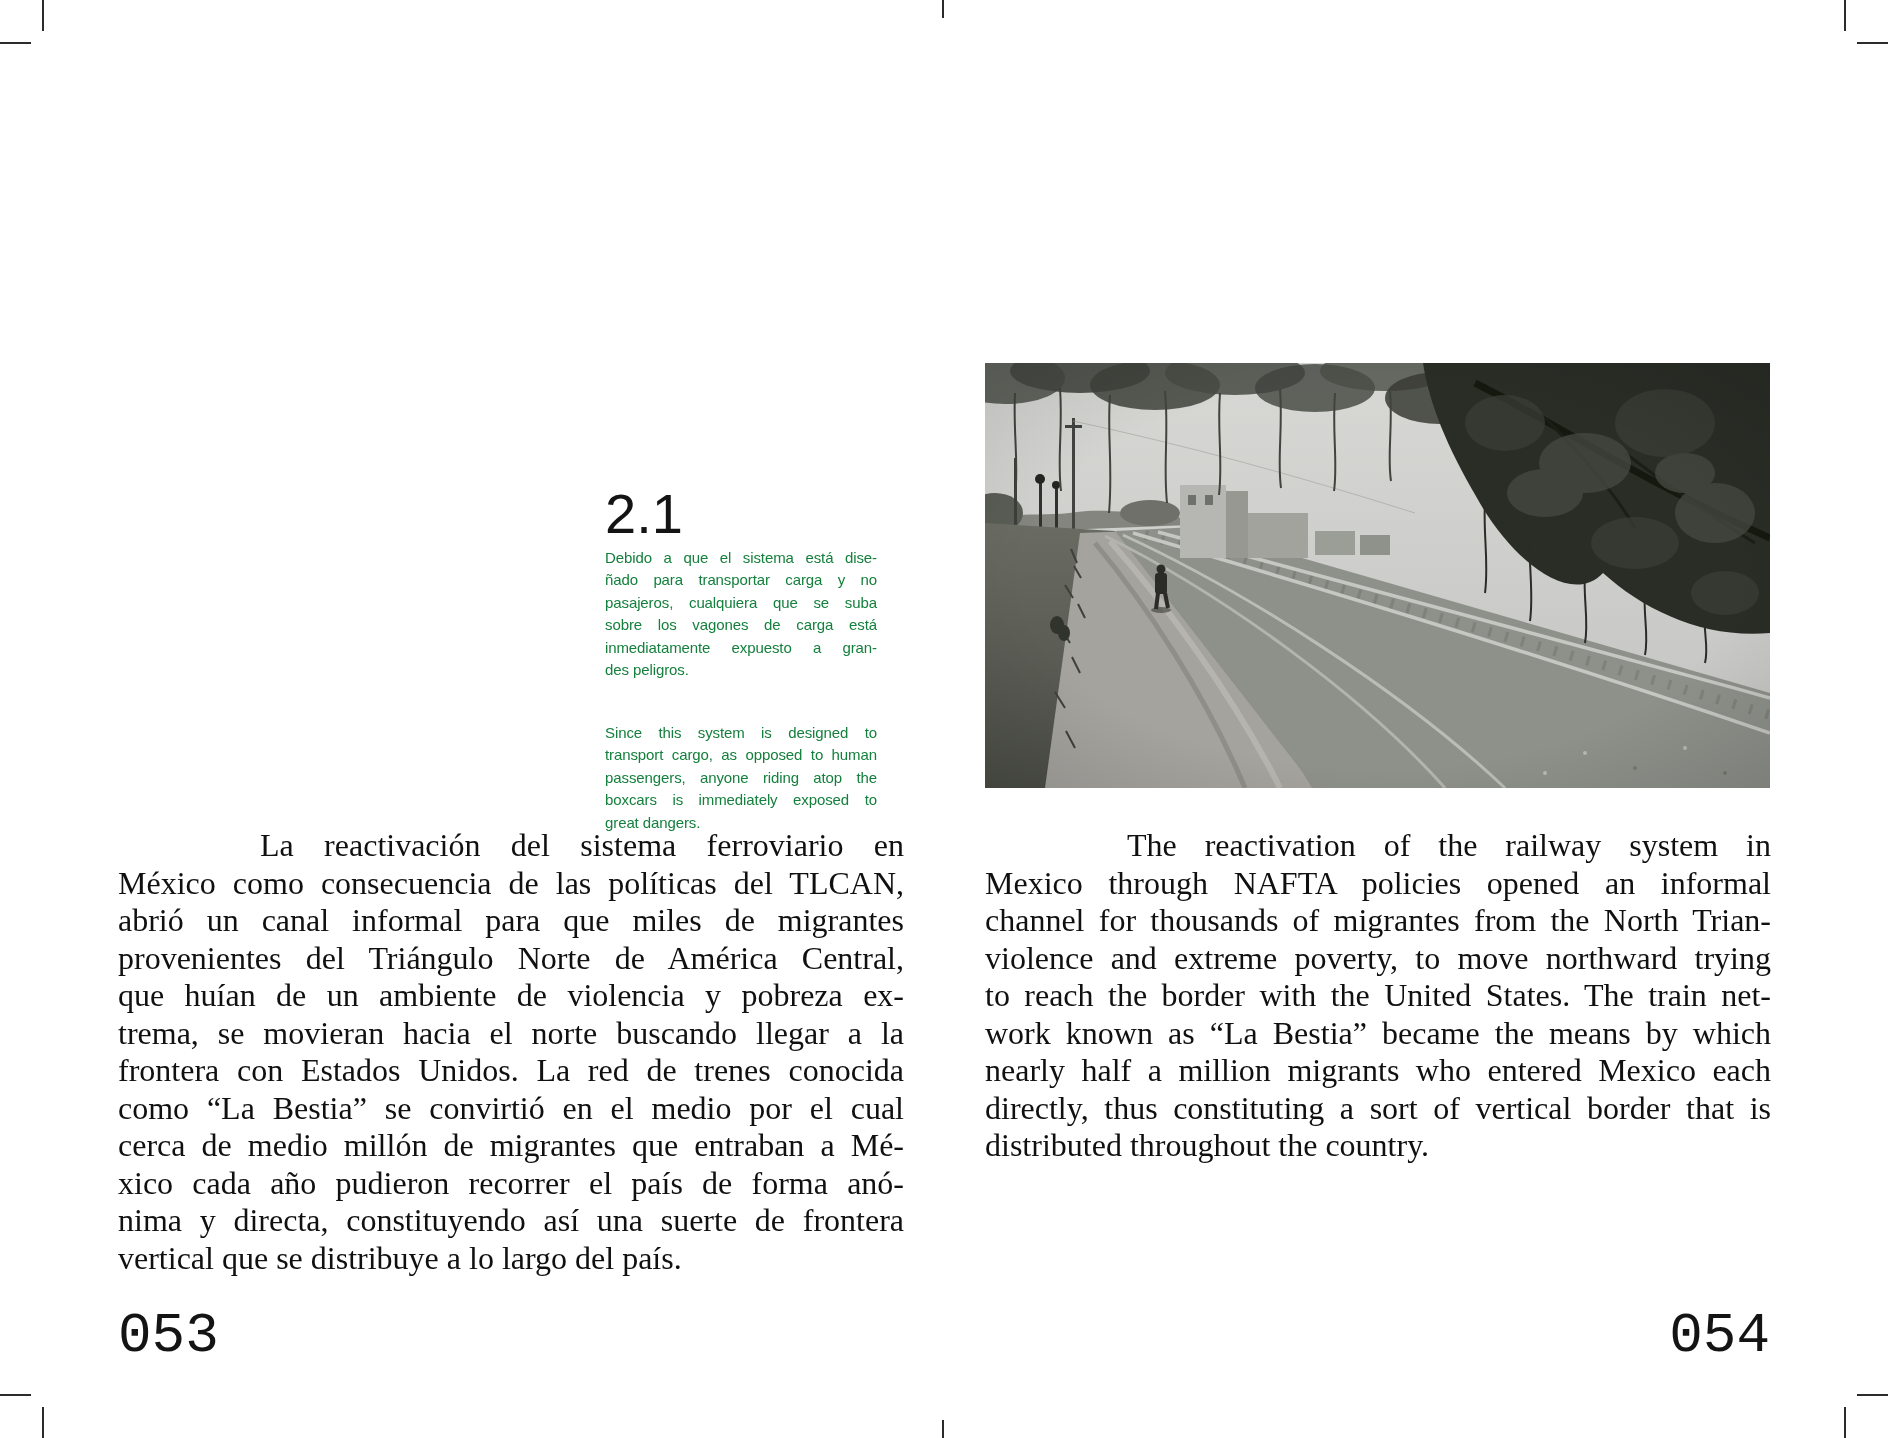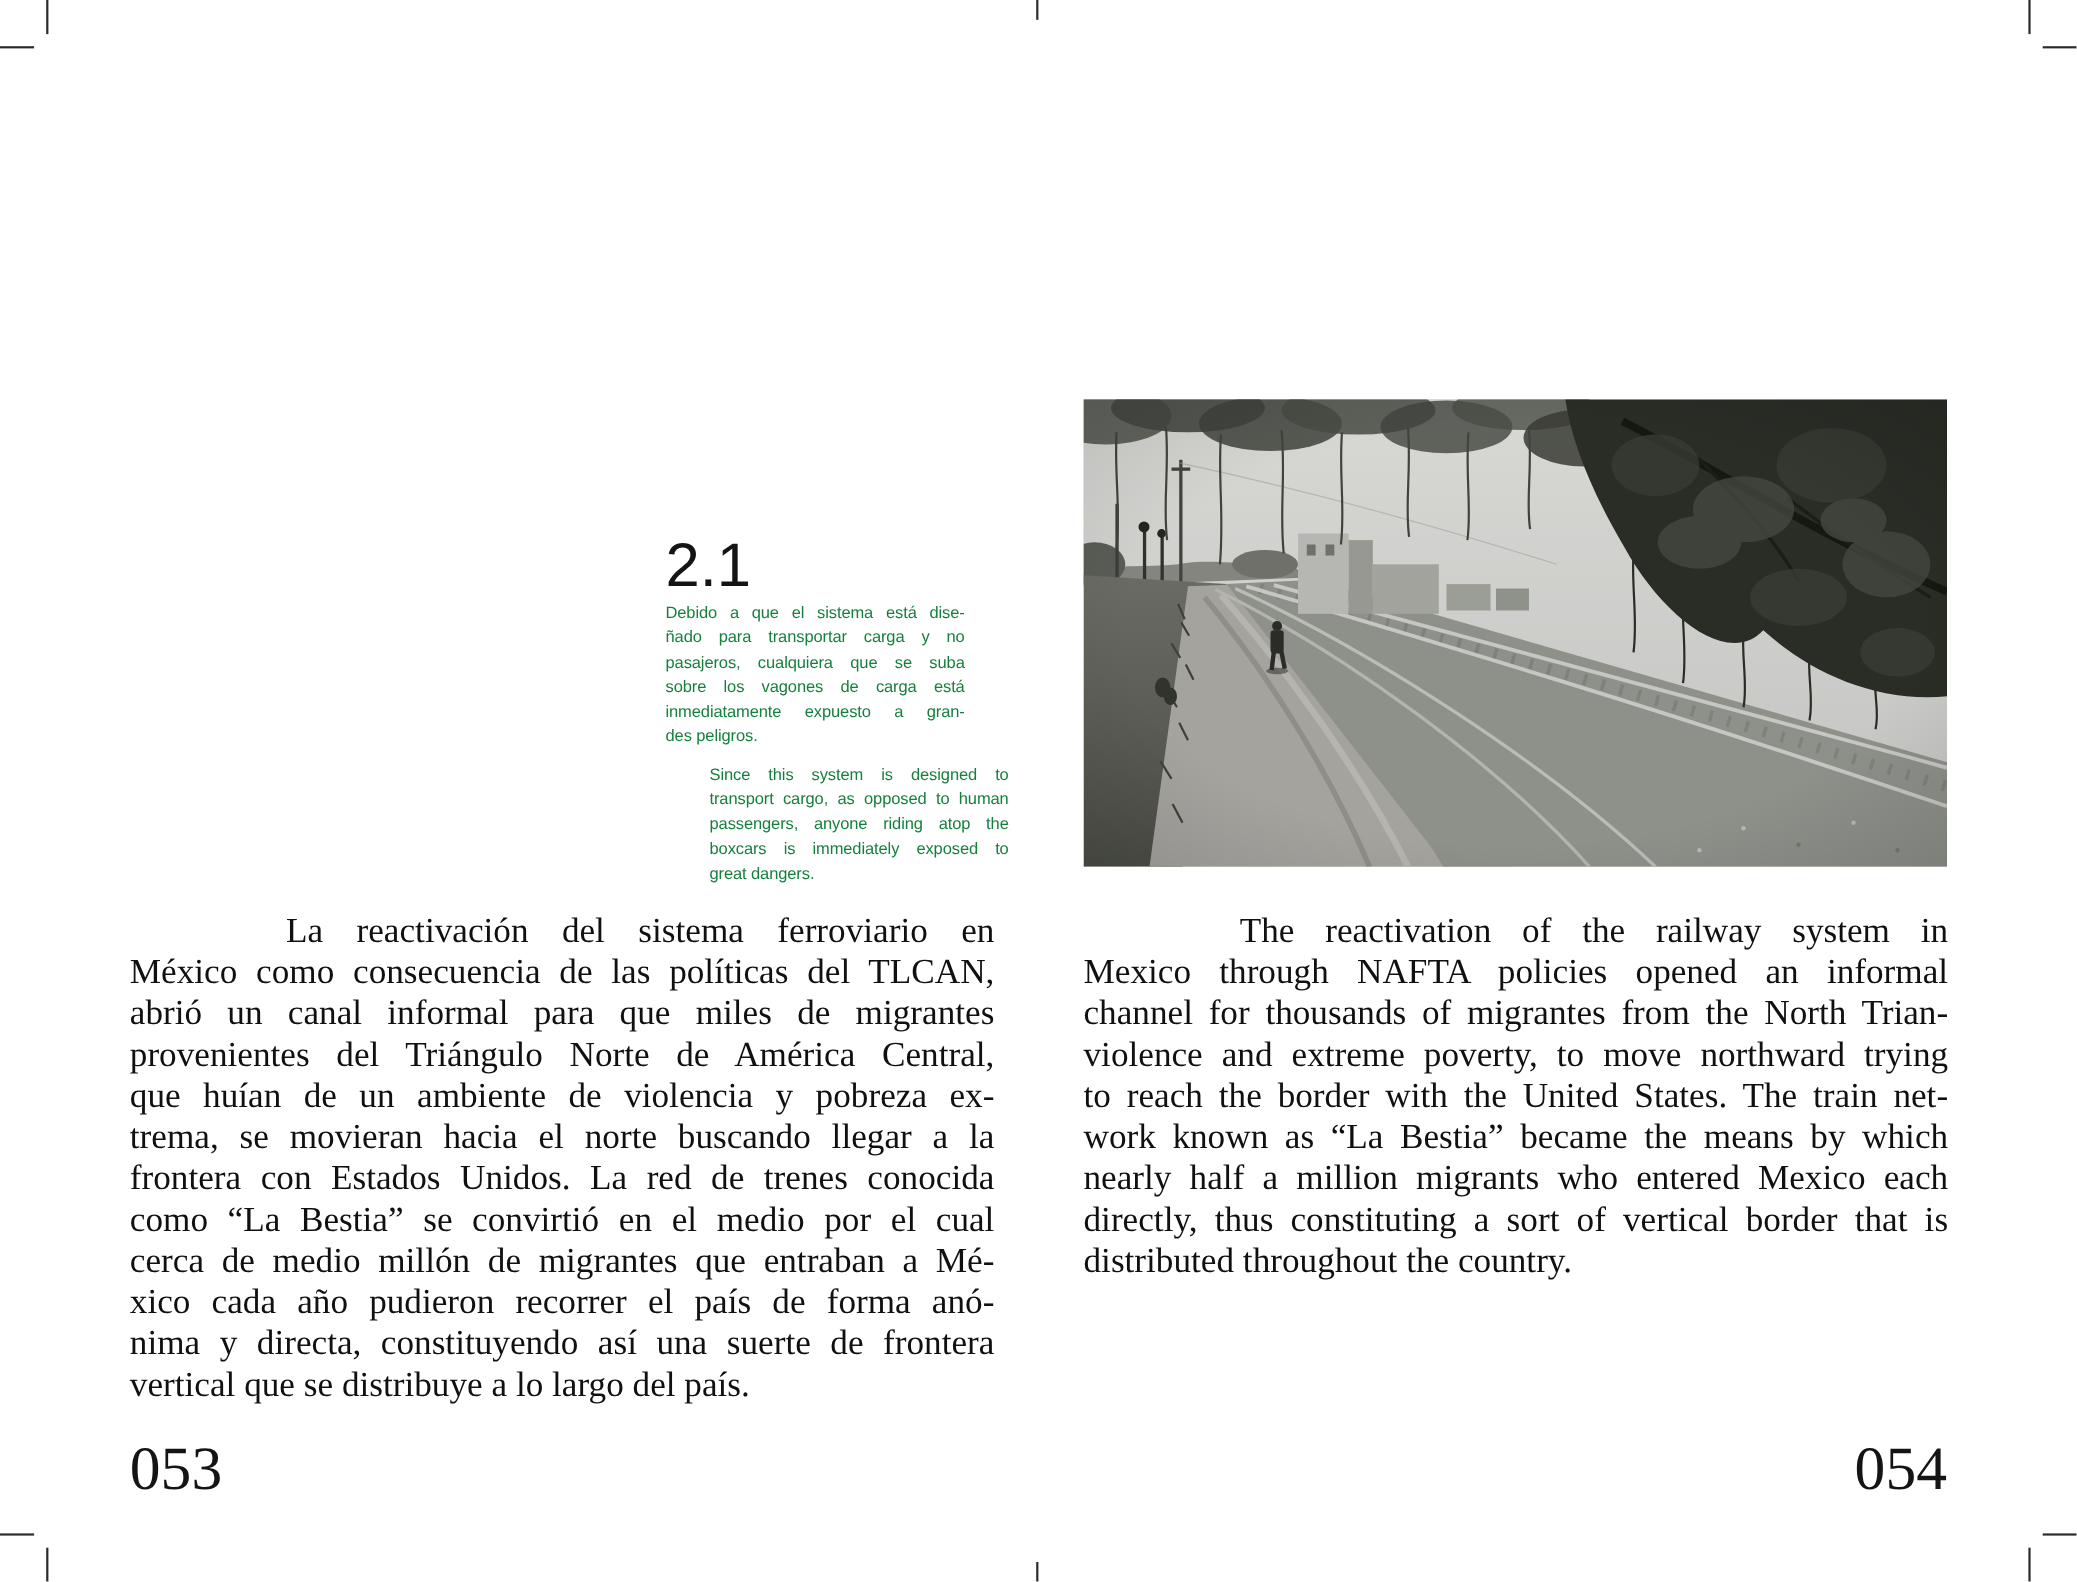--- a/index.html
+++ b/index.html
@@ -6,29 +6,29 @@
   .sheet{position:relative;width:1888px;height:1438px;background:#ffffff;overflow:hidden;
          font-family:"Liberation Serif",serif;color:#111;}
   
   .mark{position:absolute;background:#2b2b2b;}
   
   .section-number{position:absolute;left:605px;top:486px;font-family:"Liberation Sans",sans-serif;
                   font-size:56px;font-weight:500;line-height:1;letter-spacing:0;color:#141414;}
   .caption{position:absolute;left:605px;width:272px;font-family:"Liberation Sans",sans-serif;
            font-size:15px;line-height:22.4px;letter-spacing:-0.1px;color:#15803d;}
   .caption-es{top:547px;}
-  .caption-en{top:694px;margin-left:40px;}
+  .caption-en{top:722px;}
   .body-col{position:absolute;width:786px;font-family:"Liberation Serif",serif;
             font-size:32px;line-height:37.5px;color:#101010;}
   .body-es{left:118px;top:827px;}
   .body-en{left:985px;top:827px;}
   .jcol .tline{text-align:justify;text-align-last:justify;}
   .jcol .tline.last{text-align-last:left;}
   .body-col .tline.first{text-indent:142px;}
-  .page-number{position:absolute;top:1308px;font-family:Liberation Serif, serif;
+  .page-number{position:absolute;top:1308px;font-family:Liberation Mono, monospace;
                font-size:56px;line-height:1;color:#141414;}
   .pn-left{left:118px;}
   .pn-right{left:985px;width:785px;text-align:right;}
   
   .photo{position:absolute;left:985px;top:363px;width:785px;height:425px;margin:0;
          overflow:hidden;background:#c9c9c6;}
   .photo svg{display:block;}
 </style>
 </head>
 <body>

